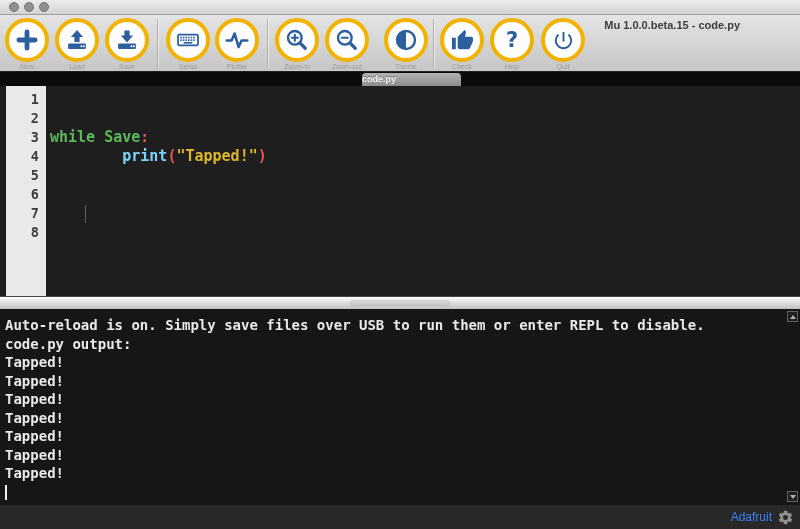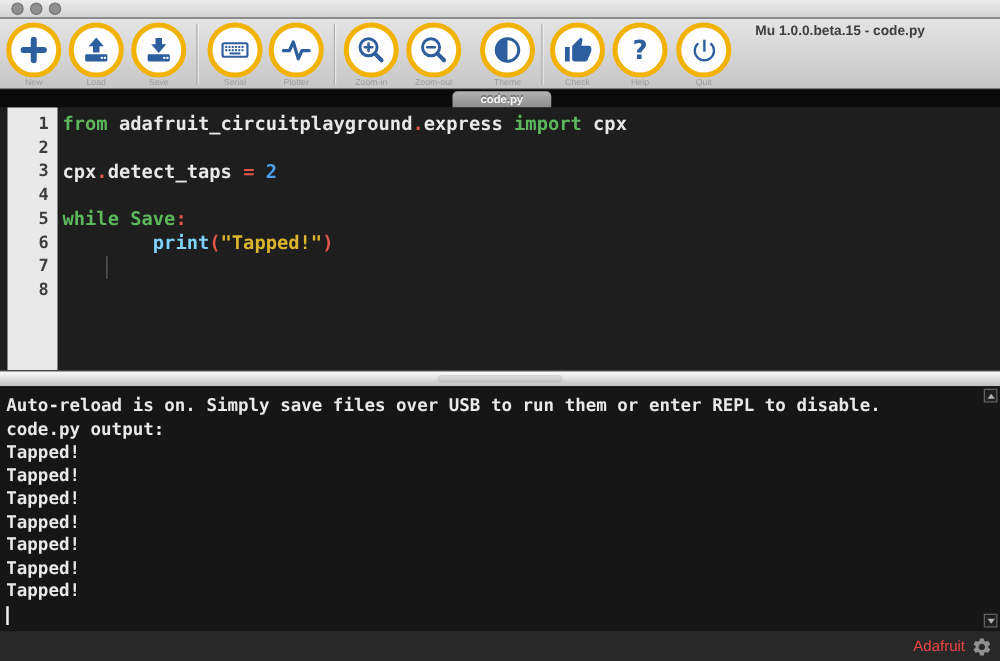--- a/index.html
+++ b/index.html
@@ -22,23 +22,23 @@
     background:#fdfdfd; border:4px solid #f2b202; display:flex; align-items:center;
     justify-content:center; cursor:pointer; }
   .tbtn svg { display:block; }
   .tlabel { position:absolute; top:48px; width:60px; text-align:center;
     font-size:7px; color:rgba(50,50,50,0.30); pointer-events:none; }
   .sep { position:absolute; top:4px; height:49px; width:1px; background:#aeaeae; box-shadow:1px 0 0 rgba(255,255,255,0.55); }
   .qmark { font-family:"DejaVu Sans", sans-serif; font-size:21px; font-weight:bold; color:#2d5e9e; line-height:1; }
 
   
   .tabstrip { position:absolute; top:72px; left:0; right:0; height:14px; background:#0b0b0b; }
-  .tab { position:absolute; left:362px; top:1px; width:79px; height:13px;
+  .tab { position:absolute; left:362px; top:1px; width:99px; height:13px;
     background:linear-gradient(#b3b3b3,#8d8d8d); border-radius:4px 4px 0 0;
-    color:#f7f7f7; font-size:9px; font-weight:bold; text-align:center; line-height:13px;
+    color:#f7f7f7; font-size:9px; font-weight:bold; line-height:13px;
     text-shadow:0 -1px 0 rgba(0,0,0,0.35); cursor:pointer; }
 
   
   .editor { position:absolute; top:86px; left:0; right:0; height:210px; background:#1e1e1e; }
   .gutter { position:absolute; left:6px; top:0; bottom:0; width:40px; background:#e9e9e9; padding-top:4px; }
   .gutter .ln { height:19px; line-height:19px; text-align:right; padding-right:7px;
     font-family:"DejaVu Sans Mono", monospace; font-size:13.5px; font-weight:bold; color:#3d3d3d; }
   .code { position:absolute; left:46px; top:4px; right:2px;
     font-family:"DejaVu Sans Mono", monospace; font-size:15px; font-weight:bold; }
   .code-line { height:19px; line-height:19px; white-space:pre; padding-left:4px; cursor:text; }
@@ -61,21 +61,21 @@
   .oscroll { position:absolute; right:0; top:0; bottom:0; width:14px; }
   .sbtn { position:absolute; right:2px; width:11px; height:11px; border:1px solid #606060;
     background:#1f1f1f; display:flex; align-items:center; justify-content:center; cursor:pointer; }
   .sbtn.up { top:2px; } .sbtn.down { bottom:3px; }
   .arr-up { width:0; height:0; border-left:3px solid transparent; border-right:3px solid transparent; border-bottom:4px solid #b0b0b0; }
   .arr-down { width:0; height:0; border-left:3px solid transparent; border-right:3px solid transparent; border-top:4px solid #b0b0b0; }
 
   
   .statusbar { position:absolute; top:505px; left:0; right:0; height:24px; background:#282828;
     display:flex; align-items:center; justify-content:flex-end; gap:5px; padding-right:6px; }
-  .mode-label { color:#ef4444; font-size:12px; }
+  .mode-label { color:#3b82f6; font-size:12px; }
   .gearwrap { cursor:pointer; display:flex; align-items:center; }
 </style>
 </head>
 <body>
 
 <div class="window">
 
   <div class="titlebar">
     <div class="tl c"></div>
     <div class="tl m"></div>
@@ -223,23 +223,21 @@
         <div class="ln">1</div>
         <div class="ln">2</div>
         <div class="ln">3</div>
         <div class="ln">4</div>
         <div class="ln">5</div>
         <div class="ln">6</div>
         <div class="ln">7</div>
         <div class="ln">8</div>
       </div>
     <div class="code">
-        <div class="code-line"><span class="tok-kw">from</span><span class="tok-id"> adafruit_circuitplayground</span><span class="tok-op">.</span><span class="tok-id">express</span><span class="tok-id"> </span><span class="tok-kw">import</span><span class="tok-id"> cpx</span></div>
         <div class="code-line"></div>
-        <div class="code-line"><span class="tok-id">cpx</span><span class="tok-op">.</span><span class="tok-id">detect_taps </span><span class="tok-op">=</span><span class="tok-id"> </span><span class="tok-num">2</span></div>
         <div class="code-line"></div>
         <div class="code-line"><span class="tok-kw">while</span><span class="tok-id"> </span><span class="tok-kw">Save</span><span class="tok-op">:</span></div>
         <div class="code-line"><span class="tok-id">        </span><span class="tok-fn">print</span><span class="tok-op">(</span><span class="tok-str">"Tapped!"</span><span class="tok-op">)</span></div>
         <div class="code-line"></div>
       </div>
     <div class="indent-guide"></div>
   </div>
 
   <div class="splitter">
     <div class="handle"></div>

